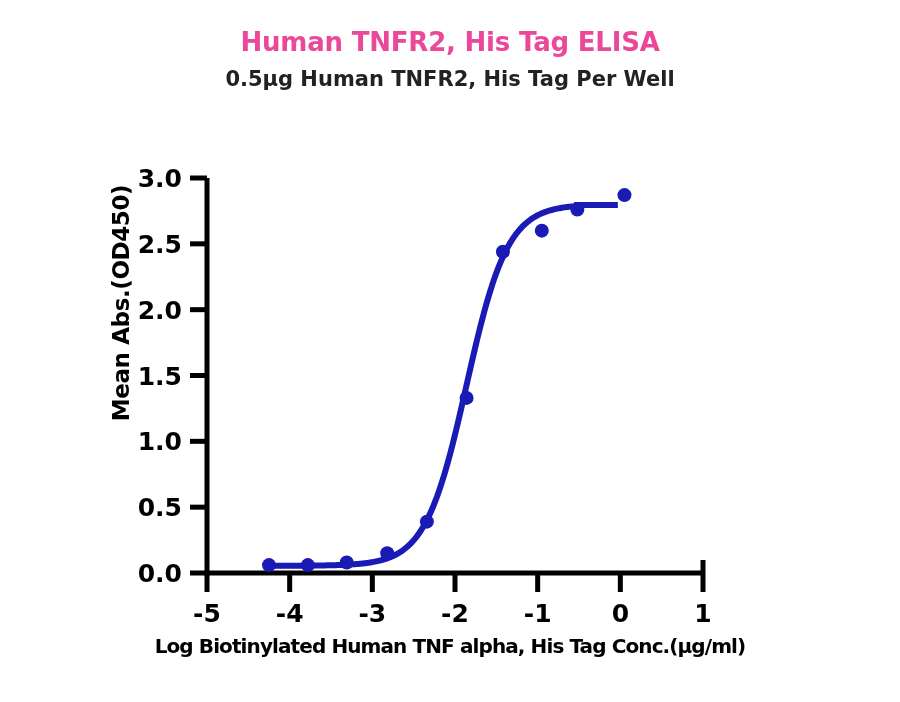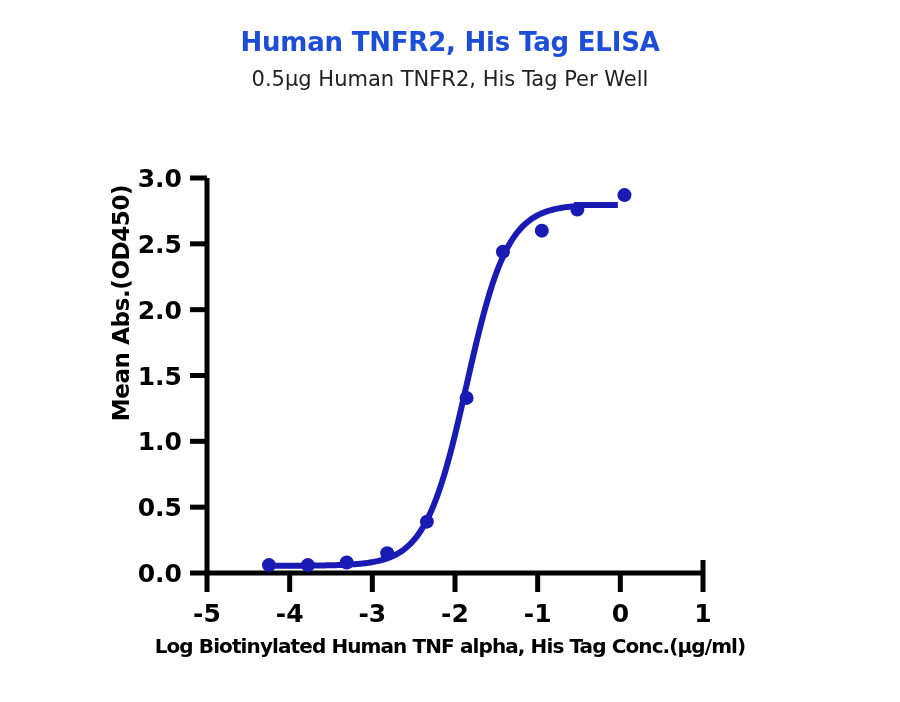--- a/index.html
+++ b/index.html
@@ -28,25 +28,25 @@
     top: 28px;
     left: 0;
     width: 900px;
     text-align: center;
   }
   .chart-title {
     font-size: 26px;
     font-weight: bold;
     letter-spacing: -0.2px;
     line-height: 1.15;
-    color: #1d4ed8;
+    color: #ec4899;
   }
   .chart-subtitle {
     font-size: 21px;
-    font-weight: normal;
+    font-weight: bold;
     line-height: 1.2;
     margin-top: 9px;
     color: #222222;
   }
 
   
   .ylabel {
     position: absolute;
     left: -29px;
     top: 290px;

